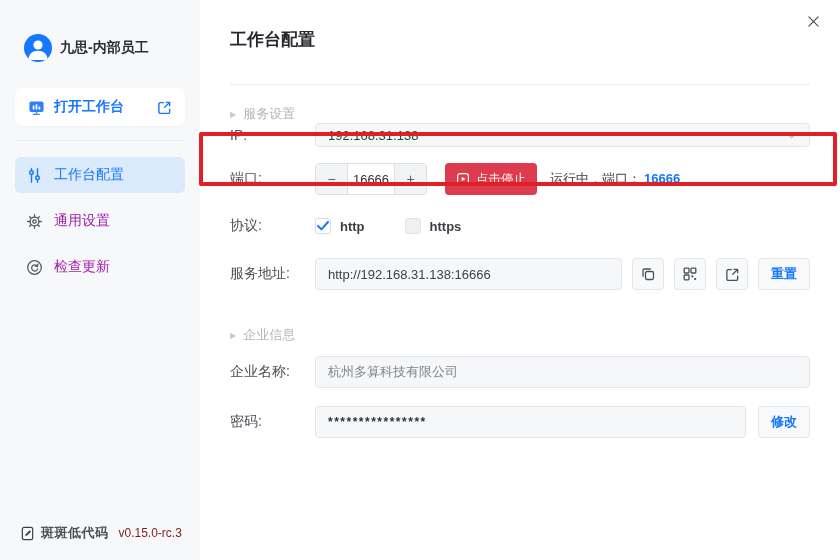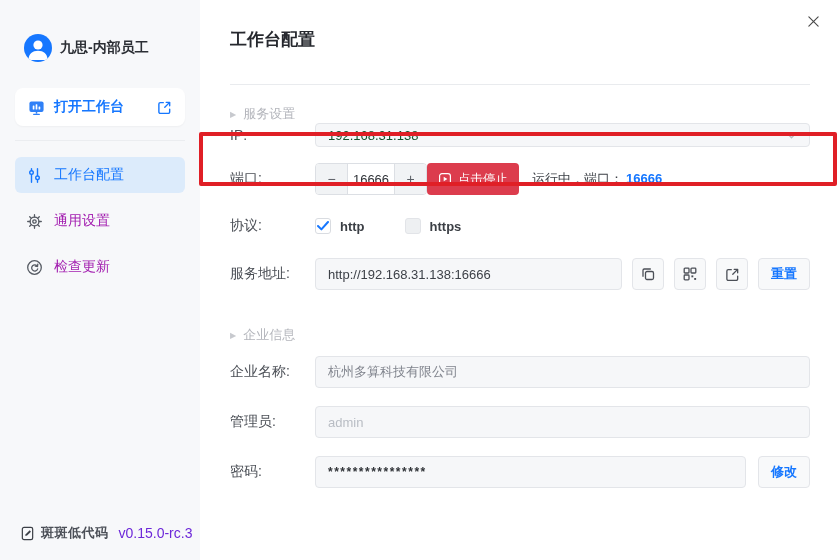--- a/index.html
+++ b/index.html
@@ -14,21 +14,21 @@
   .open-card{margin:26px 15px 0;height:38px;background:#fff;border-radius:8px;display:flex;align-items:center;padding:0 13px;cursor:pointer;box-shadow:0 1px 2px rgba(0,0,0,0.04);box-sizing:border-box;}
   .open-card .oc-label{color:#1677ff;font-size:14px;font-weight:600;margin-left:9px;}
   .open-card .oc-ext{margin-left:auto;display:flex;}
   .side-divider{height:1px;background:#ebedf0;margin:14px 15px 0;}
   .menu{margin:16px 15px 0;}
   .menu-item{height:36px;display:flex;align-items:center;padding:0 11px;border-radius:6px;margin-bottom:10px;font-size:14px;color:#a21caf;cursor:pointer;}
   .menu-item.selected{background:#dcebfb;color:#1677ff;}
   .mi-icon{width:17px;height:17px;margin-right:11px;display:flex;flex-shrink:0;}
   .side-footer{position:absolute;left:20px;bottom:18px;display:flex;align-items:center;}
   .brand{font-size:13px;font-weight:700;color:#4b4f57;margin-left:6px;letter-spacing:0.5px;}
-  .version{font-size:14px;color:#6d28d9;margin-left:10px;}
+  .version{font-size:12px;color:#7f1d1d;margin-left:10px;}
 
   
   main{flex:1;position:relative;padding:0 30px;box-sizing:border-box;}
   .close-btn{position:absolute;top:12px;right:18px;width:18px;height:18px;display:flex;align-items:center;justify-content:center;cursor:pointer;}
   .page-title{margin:28px 0 0;font-size:17px;font-weight:600;color:#26282e;}
   .main-divider{height:1px;background:#e9ebee;margin-top:33px;}
   .section-head{margin-top:20px;font-size:13px;color:#b3b5bb;display:flex;align-items:center;}
   .section-head.second{margin-top:36px;}
   .section-head .caret{font-size:8px;margin-right:7px;color:#c7c9ce;}
 
@@ -41,21 +41,21 @@
   .row-company{margin-top:12px;}
   .row-admin{margin-top:18px;}
   .row-password{margin-top:18px;}
 
   .select-box{flex:1;height:24px;background:#f6f7f9;border:1px solid #e3e5e9;border-radius:4px;display:flex;align-items:center;padding:0 12px;font-size:13px;color:#14532d;box-sizing:border-box;cursor:pointer;}
   .select-box .chev{margin-left:auto;display:flex;}
 
   .stepper{width:112px;height:32px;border:1px solid #dcdfe4;border-radius:4px;display:flex;box-sizing:border-box;overflow:hidden;flex-shrink:0;}
   .st-btn{width:31px;background:#f1f3f5;display:flex;align-items:center;justify-content:center;color:#5b5f66;font-size:14px;cursor:pointer;}
   .st-val{flex:1;background:#fff;display:flex;align-items:center;justify-content:center;font-size:13px;color:#2e3136;border-left:1px solid #dcdfe4;border-right:1px solid #dcdfe4;}
-  .stop-btn{margin-left:0;height:32px;padding:0 11px;background:#dc3c4d;border:none;border-radius:4px;color:#fff;font-size:12.5px;display:flex;align-items:center;gap:6px;cursor:pointer;flex-shrink:0;}
+  .stop-btn{margin-left:18px;height:32px;padding:0 11px;background:#dc3c4d;border:none;border-radius:4px;color:#fff;font-size:12.5px;display:flex;align-items:center;gap:6px;cursor:pointer;flex-shrink:0;}
   .status{margin-left:13px;font-size:13px;color:#3d4147;white-space:nowrap;}
   .status .port-num{color:#1677ff;margin-left:3px;font-weight:600;}
 
   .cb{width:16px;height:16px;border-radius:3px;box-sizing:border-box;display:flex;align-items:center;justify-content:center;cursor:pointer;flex-shrink:0;}
   .cb.checked{background:#fff;border:1px solid #d9dce1;}
   .cb.unchecked{background:#eef0f2;border:1px solid #e2e4e8;}
   .cb-label{font-size:13px;color:#3b3f45;margin-left:9px;font-weight:600;}
   .cb-group{display:flex;align-items:center;}
   .cb-group + .cb-group{margin-left:40px;}
 
@@ -263,26 +263,20 @@
       <span>企业信息</span>
     </div>
 
     <div class="row row-company">
       <span class="lbl">企业名称:</span>
       <div class="text-input">
         <span class="company-val">杭州多算科技有限公司</span>
       </div>
     </div>
 
-    <div class="row row-admin">
-      <span class="lbl">管理员:</span>
-      <div class="text-input">
-        <span class="placeholder-val">admin</span>
-      </div>
-    </div>
 
     <div class="row row-password">
       <span class="lbl">密码:</span>
       <div class="text-input">
         <span class="password-val">****************</span>
       </div>
       <button class="text-btn modify">修改</button>
     </div>
 
   </main>

